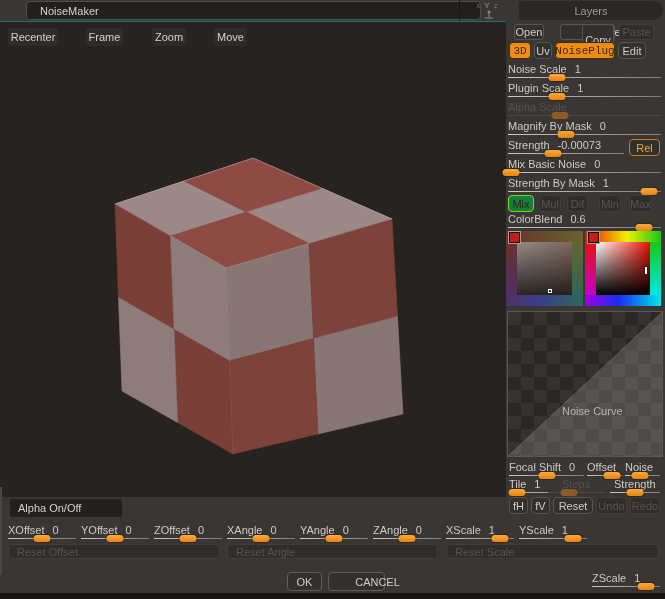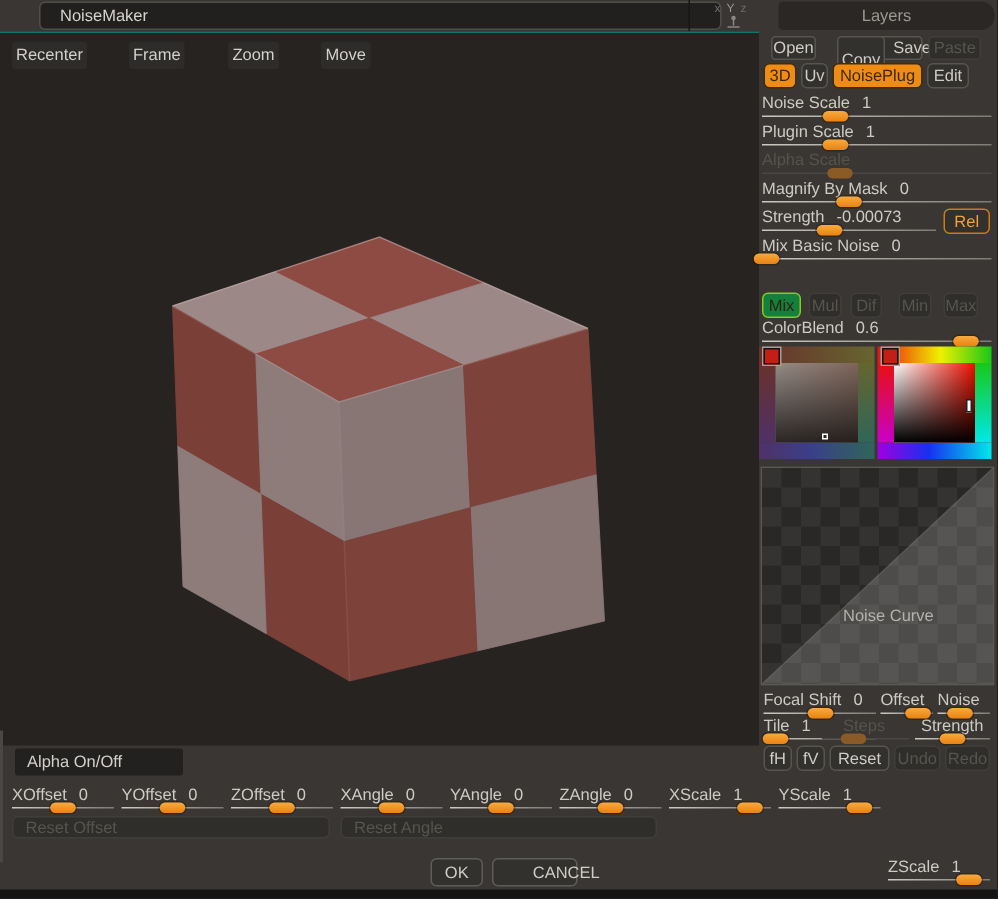--- a/index.html
+++ b/index.html
@@ -5,21 +5,21 @@
   html,body{margin:0;padding:0;background:#1a1918;}
   #app{position:relative;width:665px;height:599px;background:#393633;
        font-family:"Liberation Sans",sans-serif;overflow:hidden;}
   .abs{position:absolute;box-sizing:border-box;}
   
   .btn{position:absolute;display:flex;align-items:center;justify-content:center;
        background:#33312e;border:1px solid #57554f;border-radius:3px;color:#cfccc7;
        font-size:11px;box-sizing:border-box;white-space:nowrap;}
   .btn.flat{background:#2e2c2a;border:1px solid #2e2c2a;border-radius:2px;color:#d3d0cb;}
   .btn.disabled{border-color:#403e3a;color:#56544f;background:#302e2b;}
-  .btn.orange{background:#ef8c15;border:1px solid #3f2d0c;color:#3e2804;border-radius:4px;}
+  .btn.orange{background:#ef8c15;border:1px solid #3f2d0c;color:#3e2804;border-radius:4px;font-family:Liberation Mono, monospace;}
   .btn.selected{background:#15803d;border:1px solid #84cc16;color:#2f2310;border-radius:4px;}
   
   .slider{position:absolute;height:22px;}
   .s-lbl{position:absolute;left:0;top:0;font-size:11px;color:#cdcac4;white-space:nowrap;}
   .s-val{margin-left:8px;}
   .track{position:absolute;left:0;top:14px;width:100%;height:1px;
          background:linear-gradient(to right,#ccc9c3,#7e7b76);}
   .knob{position:absolute;top:11px;width:17px;height:7px;border-radius:4px;
         background:linear-gradient(#f8aa3e,#e98211);transform:translateX(-50%);
         box-shadow:0 0 0 1px rgba(35,22,4,.4);}
@@ -89,21 +89,21 @@
       <line x1="226" y1="246" x2="233" y2="432" stroke="#ffffff" stroke-opacity="0.08" stroke-width="1"></line>
     </svg>
   </div>
 
   <div class="abs" style="left:0;top:487px;width:2px;height:88px;background:#4a4846;"></div>
 
   <button class="btn flat" style="left:10px;top:499px;width:112px;height:18px;background:#232120;border-color:#232120;justify-content:flex-start;padding-left:7px;">Alpha On/Off</button>
 
   <button class="btn" style="left:514px;top:24px;width:30px;height:16px;">Open</button>
   <button class="btn" style="left:560px;top:24px;width:31px;height:16px;padding-left:47px;">Save</button>
-  <button class="btn" style="left:558px;top:24px;width:32px;height:32px;">Copy</button>
+  <button class="btn" style="left:582px;top:24px;width:32px;height:32px;">Copy</button>
   <button class="btn disabled" style="left:619px;top:24px;width:35px;height:16px;">Paste</button>
 
   <button class="btn orange" style="left:509px;top:42px;width:22px;height:17px;">3D</button>
   <button class="btn" style="left:534px;top:42px;width:18px;height:17px;border-radius:4px;">Uv</button>
   <button class="btn orange" style="left:555px;top:42px;width:60px;height:17px;">NoisePlug</button>
   <button class="btn" style="left:618px;top:42px;width:28px;height:17px;border-radius:4px;">Edit</button>
 
   <div class="slider" style="left:508px;top:63px;width:153px;">
     <span class="s-lbl"><span>Noise Scale</span><span class="s-val">1</span></span>
     <div class="track"></div>
@@ -128,20 +128,25 @@
     <span class="s-lbl"><span>Strength</span><span class="s-val">-0.00073</span></span>
     <div class="track"></div>
     <div class="knob" style="left:39%;"></div>
   </div>
   <button class="btn" style="left:629px;top:139px;width:31px;height:17px;border:1px solid #d07a14;color:#f3a035;border-radius:4px;">Rel</button>
 
   <div class="slider" style="left:508px;top:158px;width:153px;">
     <span class="s-lbl"><span>Mix Basic Noise</span><span class="s-val">0</span></span>
     <div class="track"></div>
     <div class="knob" style="left:2%;"></div>
+  </div>
+  <div class="slider" style="left:508px;top:177px;width:153px;">
+    <span class="s-lbl"><span>Strength By Mask</span><span class="s-val">1</span></span>
+    <div class="track"></div>
+    <div class="knob" style="left:92%;"></div>
   </div>
 
   <button class="btn selected" style="left:508px;top:195px;width:26px;height:17px;">Mix</button>
   <button class="btn disabled" style="left:539px;top:195px;width:22px;height:17px;border-radius:4px;">Mul</button>
   <button class="btn disabled" style="left:567px;top:195px;width:21px;height:17px;border-radius:4px;">Dif</button>
   <button class="btn disabled" style="left:599px;top:195px;width:22px;height:17px;border-radius:4px;">Min</button>
   <button class="btn disabled" style="left:629px;top:195px;width:23px;height:17px;border-radius:4px;">Max</button>
 
   <div class="slider" style="left:508px;top:213px;width:153px;">
     <span class="s-lbl"><span>ColorBlend</span><span class="s-val">0.6</span></span>
@@ -264,19 +269,20 @@
     <div class="knob" style="left:79%;"></div>
   </div>
   <div class="slider" style="left:592px;top:524px;width:68px;margin-top:48px;">
     <span class="s-lbl"><span>ZScale</span><span class="s-val">1</span></span>
     <div class="track"></div>
     <div class="knob" style="left:79%;"></div>
   </div>
 
   <button class="btn disabled" style="left:8px;top:544px;width:212px;height:15px;border-radius:4px;justify-content:flex-start;padding-left:8px;">Reset Offset</button>
   <button class="btn disabled" style="left:227px;top:544px;width:211px;height:15px;border-radius:4px;justify-content:flex-start;padding-left:8px;">Reset Angle</button>
+  <button class="btn disabled" style="left:446px;top:544px;width:213px;height:15px;border-radius:4px;justify-content:flex-start;padding-left:8px;">Reset Scale</button>
 
   <button class="btn" style="left:287px;top:572px;width:35px;height:19px;border-radius:4px;border-color:#5f5d58;">OK</button>
   <button class="btn" style="left:328px;top:572px;width:57px;height:19px;border-radius:4px;border-color:#5f5d58;padding-left:48px;">CANCEL</button>
 
   <div class="abs" style="left:0;top:593px;width:665px;height:6px;background:#151413;"></div>
 
 </div>
 
 </body></html>

